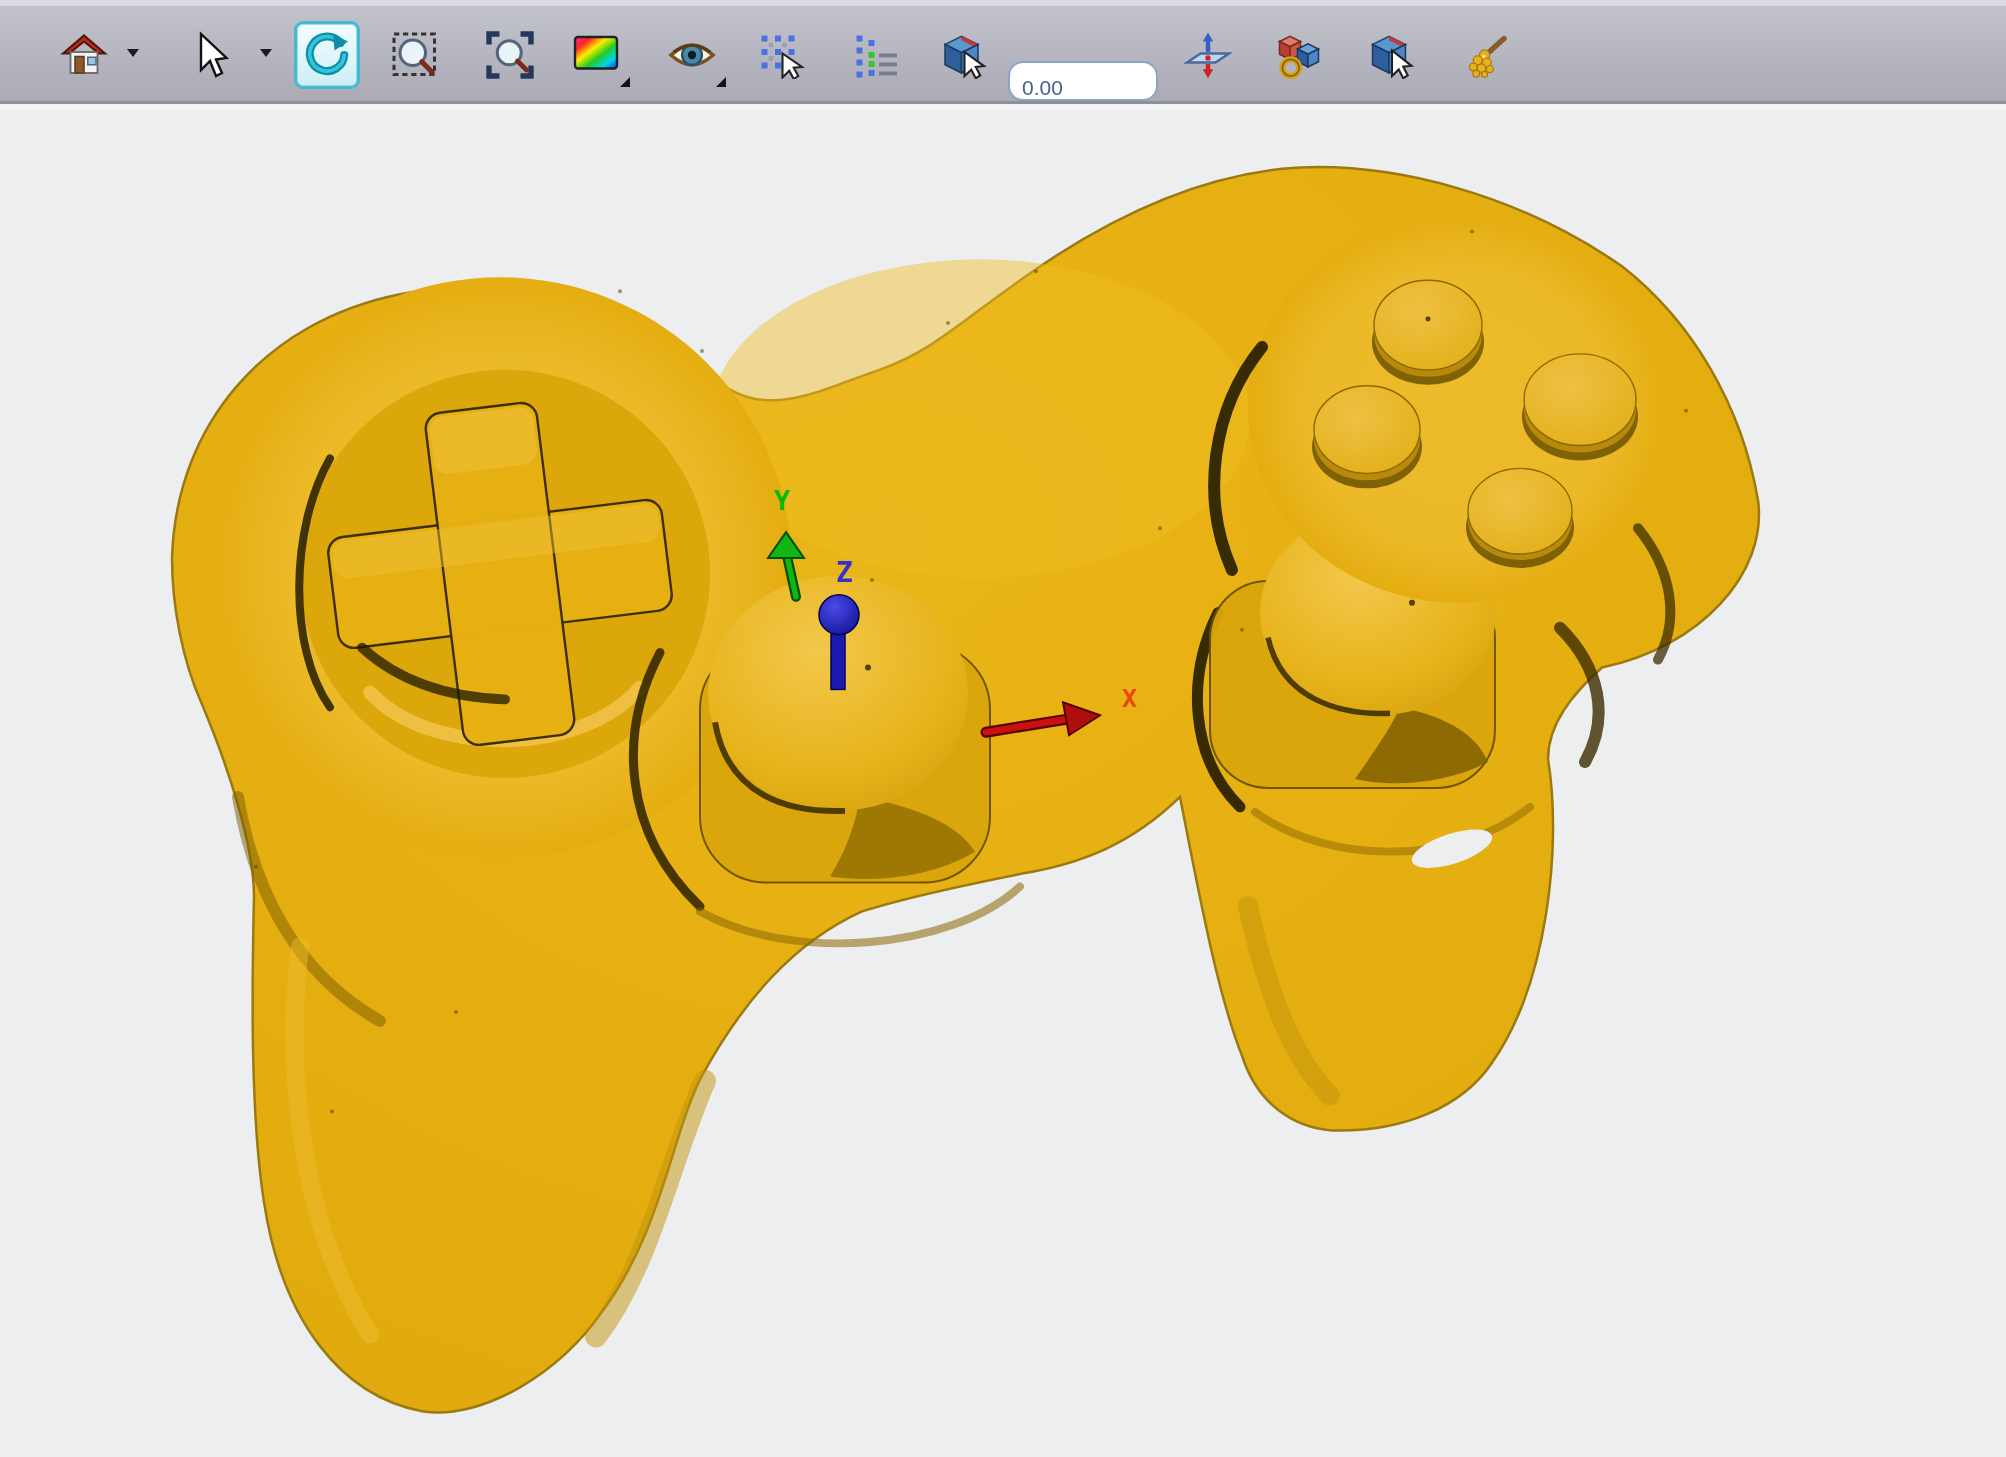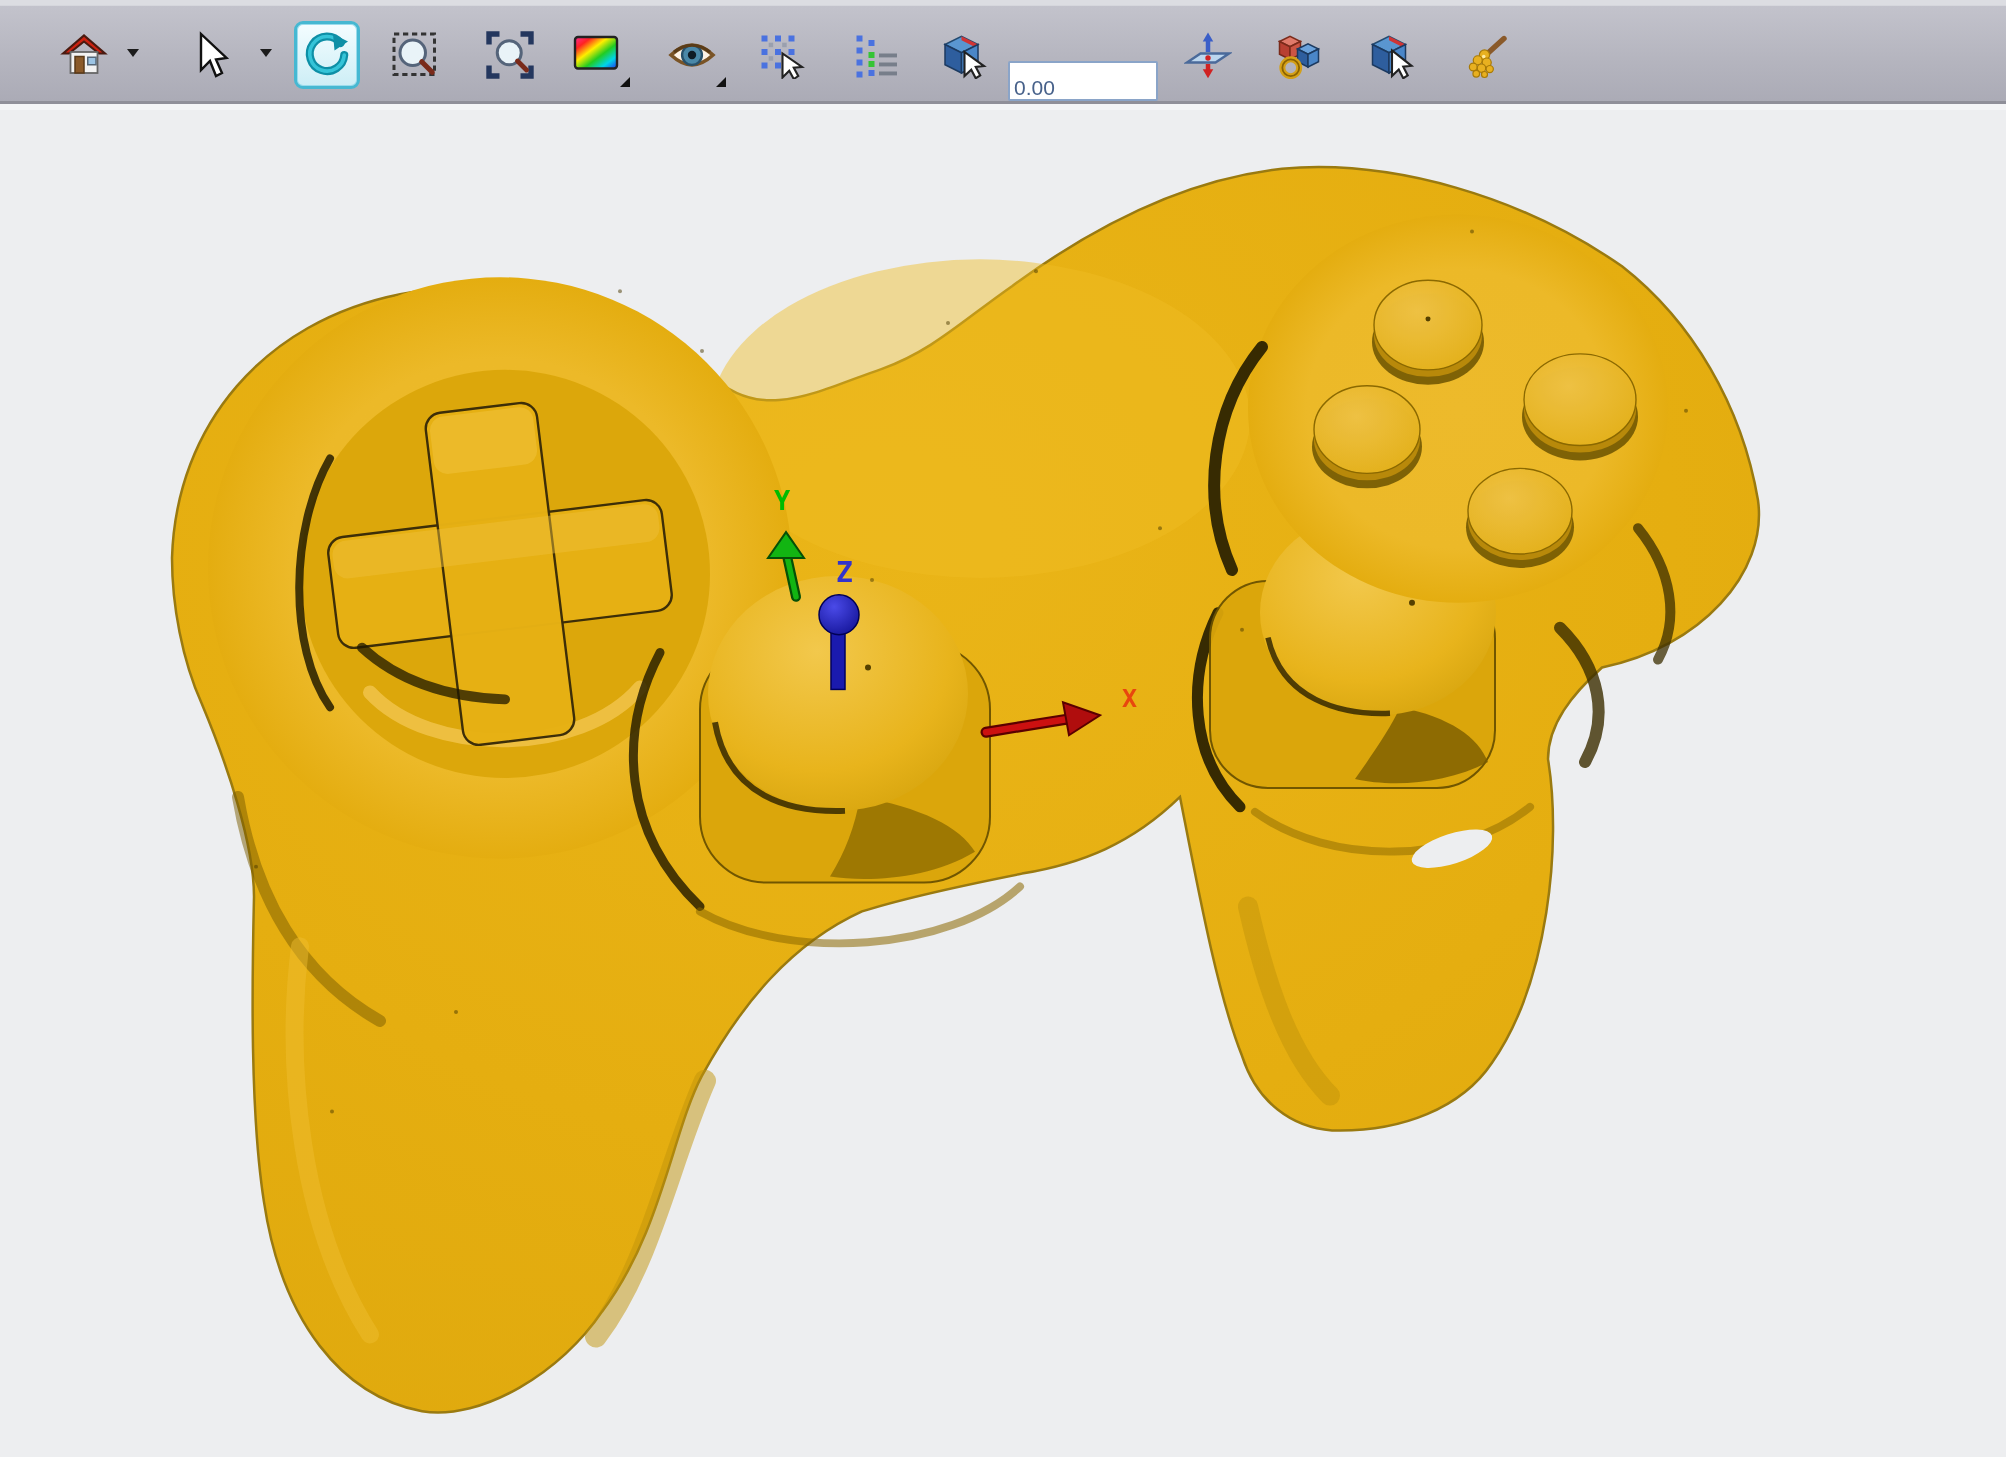--- a/index.html
+++ b/index.html
@@ -16,23 +16,23 @@
   .tb.active{top:16px;width:66px;height:68px;border-radius:9px;
       background:linear-gradient(#f4fdff,#cdeef6);
       border:3px solid #46b8d2;box-sizing:border-box;
       box-shadow:0 0 0 1px #9adcec inset;}
   .chev{position:absolute;top:44px;width:0;height:0;
         border-left:6px solid transparent;border-right:6px solid transparent;
         border-top:8px solid #1c1c1c;cursor:pointer;}
   .corner-dd{position:absolute;right:-6px;bottom:-4px;width:0;height:0;
         border-left:10px solid transparent;border-bottom:10px solid #111;}
   .offset-input{position:absolute;left:1008px;top:56px;width:150px;height:40px;
-        border:2px solid #8aa4c8;border-radius:2px;background:#fff;
+        border:2px solid #8aa4c8;border-radius:15px;background:#fff;
         font-family:"Liberation Sans",sans-serif;font-size:21px;color:#47618a;
-        padding:14px 6px 0 4px;box-sizing:border-box;outline:none;}
+        padding:14px 6px 0 12px;box-sizing:border-box;outline:none;}
   
   .viewport{position:absolute;left:0;top:104px;right:0;bottom:0;
         background:#EDEEF0;border-top:6px solid #f3f4f6;box-sizing:border-box;}
   .scene{position:absolute;left:0;top:0;width:100%;height:100%;}
   .axis-label{font-family:"DejaVu Sans Mono",monospace;font-weight:bold;}
 </style>
 </head>
 <body>
 
 <div class="screen">

